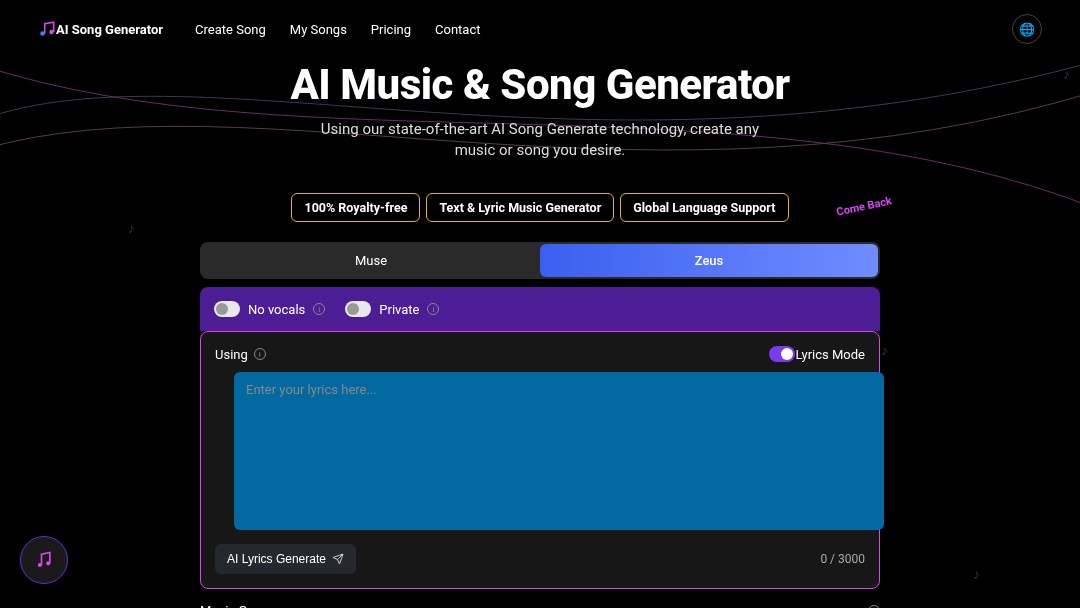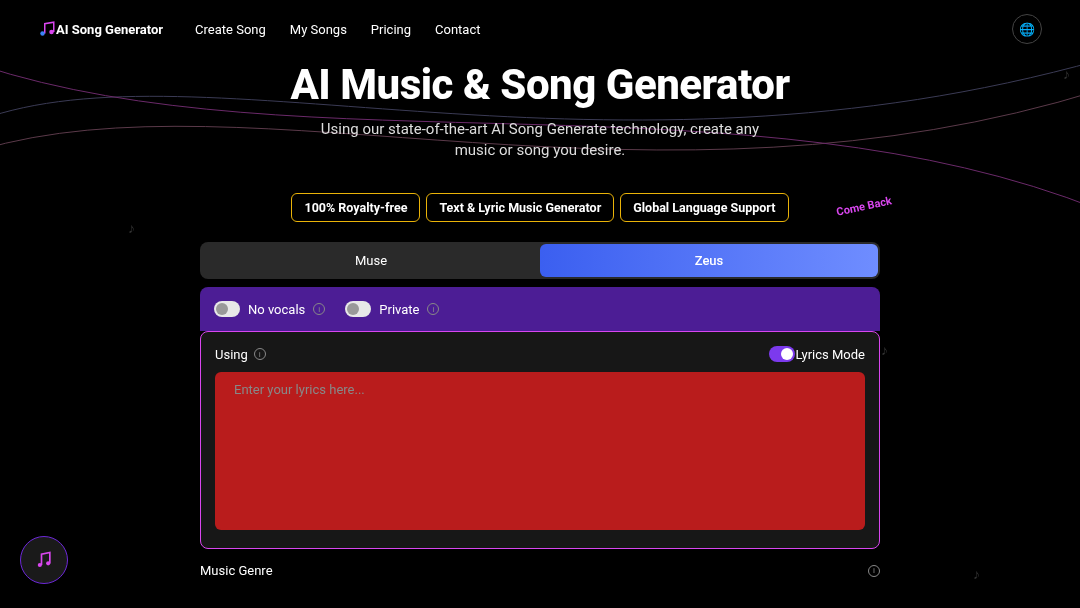--- a/index.html
+++ b/index.html
@@ -104,23 +104,23 @@
   border: 1px solid #d946ef; border-radius: 8px;
   background: #171717; padding: 14px;
 }
 .lyrics-head {
   display: flex; align-items: center; justify-content: space-between;
   margin-bottom: 10px;
 }
 .lyrics-head-left { display: flex; align-items: center; gap: 6px; font-size: 13px; }
 .lyrics-head-right { display: flex; align-items: center; font-size: 13px; }
 .lyrics-textarea {
-  width: 100%; height: 158px; background: #b91c1c;
-  border: none; border-radius: 6px; padding: 10px 19px;
-  color: #fff; font-size: 13px; resize: none; font-family: inherit;
+  width: 100%; height: 158px; background: #0369a1;
+  border: none; border-radius: 6px; padding: 10px 12px;
+  color: #fff; font-size: 13px; resize: none; font-family: inherit; margin-left: 19px;
 }
 .lyrics-textarea::placeholder { color: #888; }
 .lyrics-footer {
   display: flex; align-items: center; justify-content: space-between;
   margin-top: 10px;
 }
 .ai-gen-btn {
   display: flex; align-items: center; gap: 6px;
   background: #26282f; border: none; color: #fff;
   padding: 8px 12px; border-radius: 6px; font-size: 12px; cursor: pointer;
@@ -221,20 +221,29 @@
       <div class="lyrics-head-left">
         <span>Using</span>
         <span class="info-icon">i</span>
       </div>
       <div class="lyrics-head-right">
         <div class="switch on"></div>
         <span>Lyrics Mode</span>
       </div>
     </div>
     <textarea class="lyrics-textarea" placeholder="Enter your lyrics here..." style=""></textarea>
+    <div class="lyrics-footer">
+      <button class="ai-gen-btn">
+        <span>AI Lyrics Generate</span>
+        <svg width="12" height="12" viewBox="0 0 24 24" fill="none">
+          <path d="M22 2L11 13M22 2l-7 20-4-9-9-4 20-7z" stroke="#ccc" stroke-width="2" stroke-linejoin="round"></path>
+        </svg>
+      </button>
+      <span class="char-count">0 / 3000</span>
+    </div>
   </div>
 
   <div class="genre-section">
     <div class="genre-head">
       <span>Music Genre</span>
       <span class="info-icon">i</span>
     </div>
 
   </div>
 

